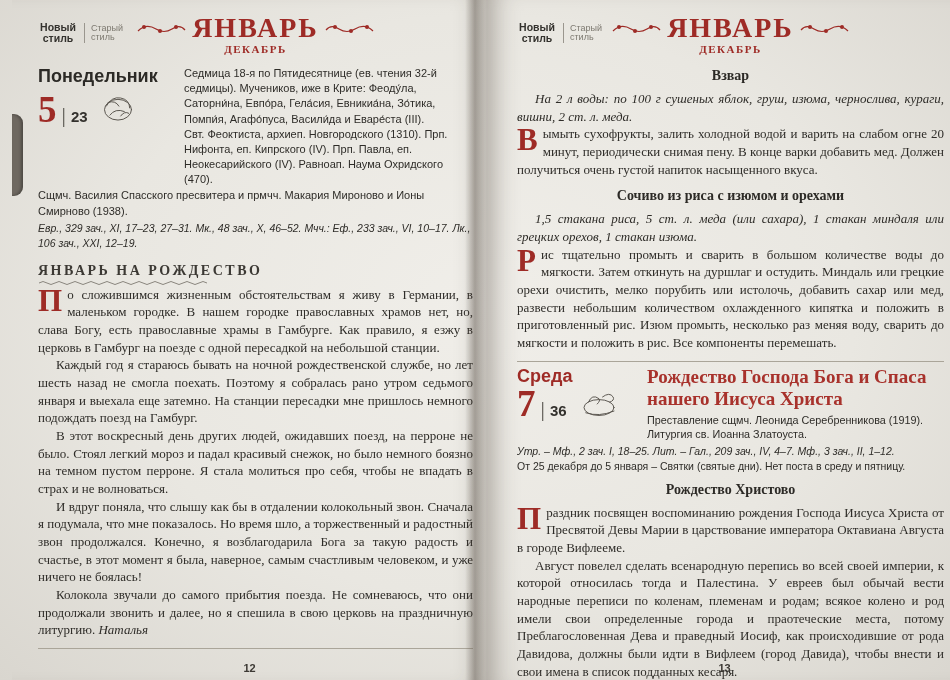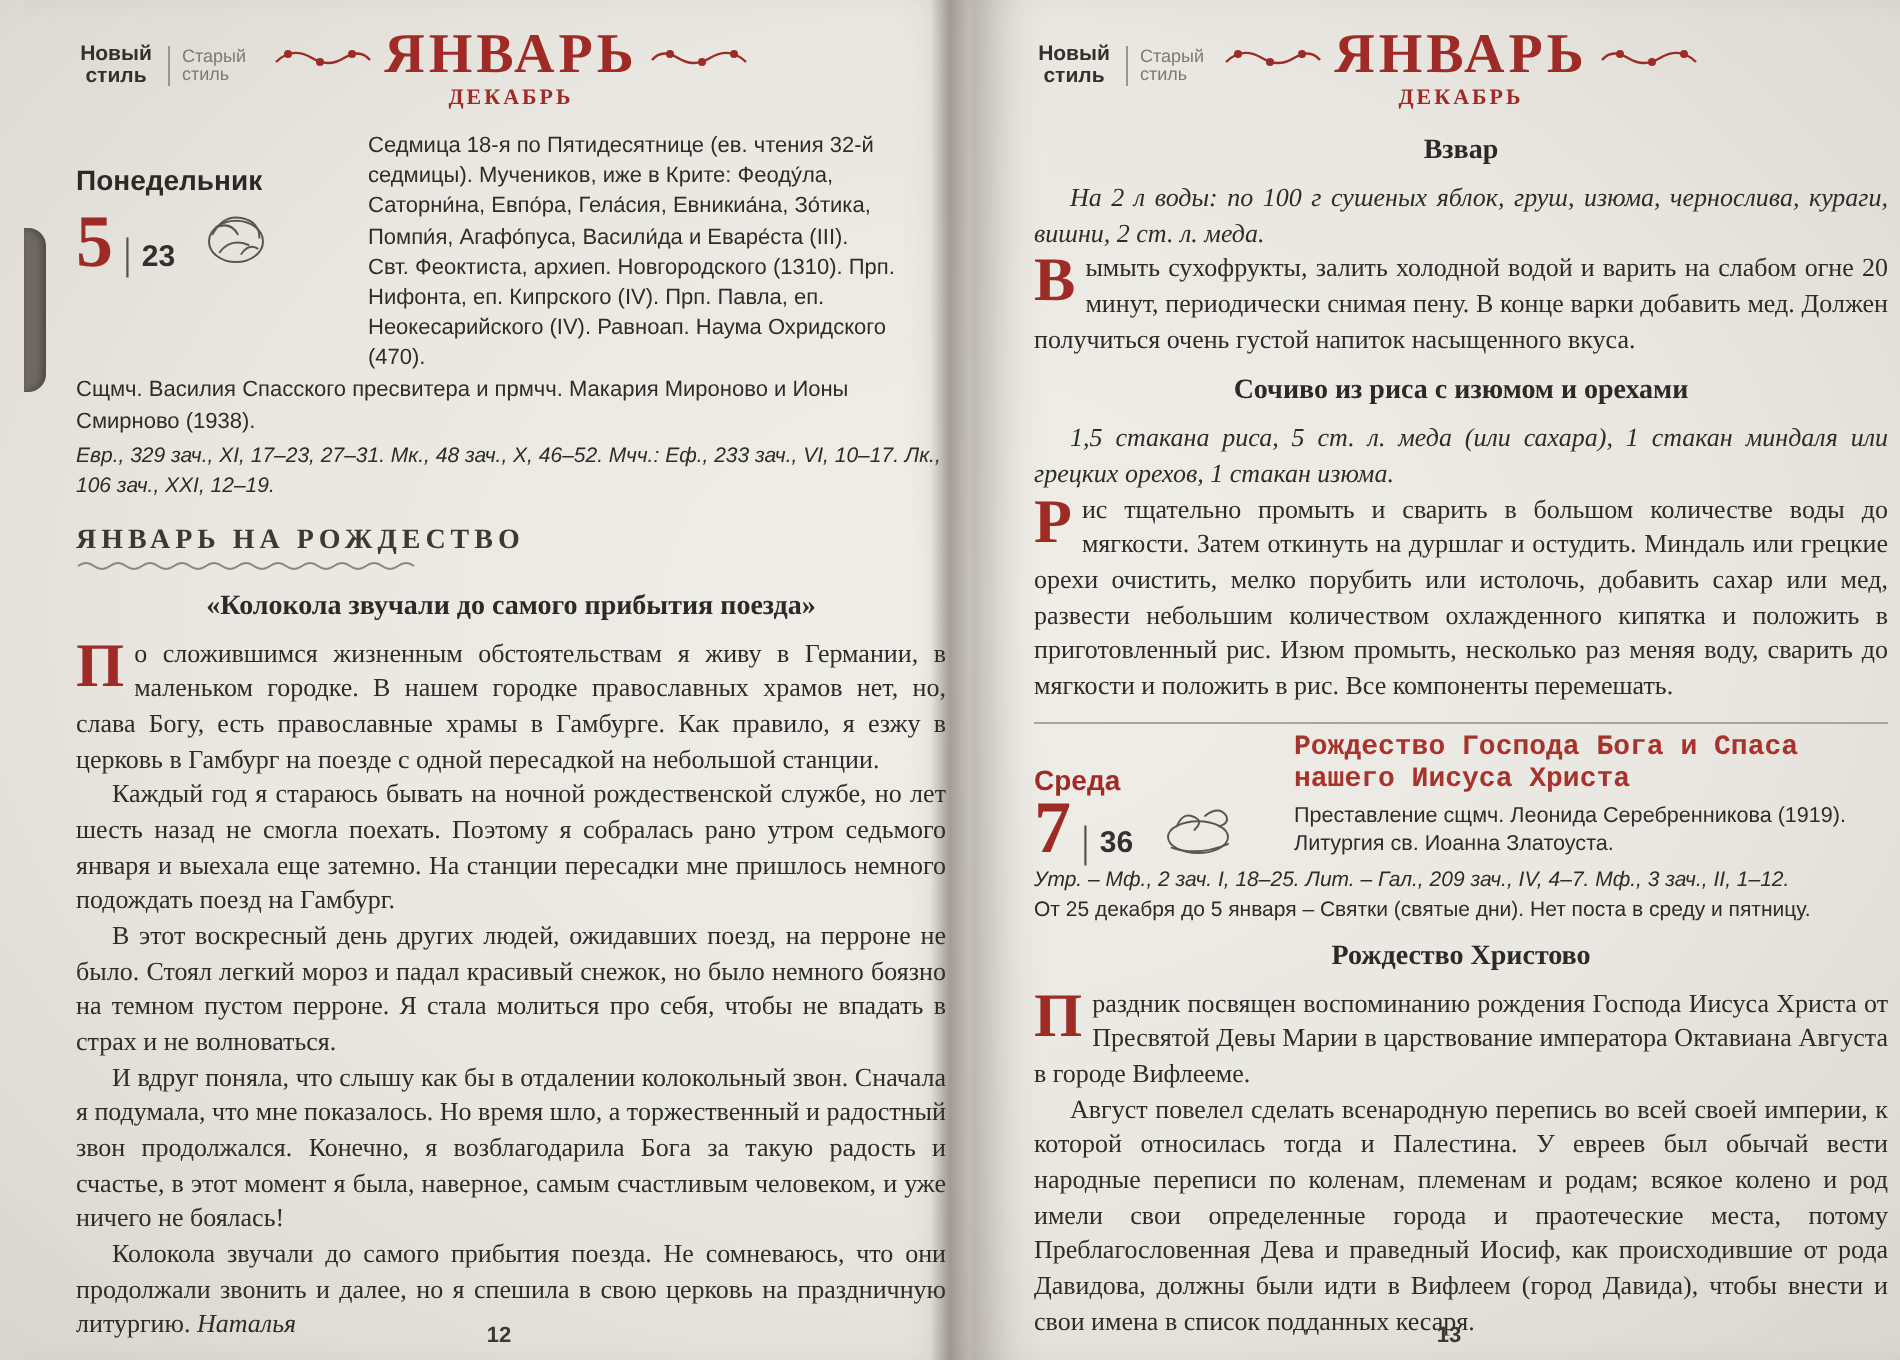--- a/index.html
+++ b/index.html
@@ -44,37 +44,37 @@
   .month-title{
     color:#9e2b26;font-weight:bold;font-size:28px;letter-spacing:2px;
     font-family:"Liberation Serif", serif;
   }
   .month-old{color:#9e2b26;font-weight:bold;font-size:11px;letter-spacing:1.5px;margin-top:-1px;}
   .flourish svg{display:block;}
   .flourish.mirror{transform:scaleX(-1);}
   
   .day-entry{display:flex;margin-top:8px;}
   .day-col{width:146px;flex:none;}
-  .weekday{font-family:"Liberation Sans", sans-serif;font-weight:bold;font-size:14px;color:#2c2a26;margin-top:16px;}
+  .weekday{font-family:"Liberation Sans", sans-serif;font-weight:bold;font-size:18px;color:#2c2a26;}
   .weekday.red{color:#9e2b26;}
   .day-date{display:flex;align-items:flex-end;gap:5px;margin-top:2px;}
   .num-new{color:#9e2b26;font-weight:bold;font-size:37px;line-height:.82;font-family:"Liberation Serif", serif;}
   .num-sep{color:#56534d;font-size:22px;line-height:.9;}
   .num-old{font-weight:bold;font-size:15px;color:#33312d;line-height:1.1;font-family:"Liberation Sans", sans-serif;}
   .day-icon{margin-left:4px;margin-bottom:-4px;}
   .day-desc{flex:1;font-family:"Liberation Sans", sans-serif;font-size:11px;line-height:1.38;color:#2e2c28;}
   .desc-full{font-family:"Liberation Sans", sans-serif;font-size:11px;line-height:1.38;margin-top:1px;}
   .readings{
     font-family:"Liberation Sans", sans-serif;font-style:italic;
     font-size:10.5px;line-height:1.42;margin-top:2px;color:#2e2c28;
   }
   .day-note{font-family:"Liberation Sans", sans-serif;font-size:10.5px;margin-top:1px;}
   .feast-title{
-    font-family:Liberation Mono, monospace;font-weight:bold;
-    color:#a8322c;font-size:14px;line-height:1.18;margin-bottom:2px;
+    font-family:Liberation Serif, serif;font-weight:bold;
+    color:#a8322c;font-size:19px;line-height:1.18;margin-bottom:2px;
   }
   .feast-sub{font-family:"Liberation Sans", sans-serif;font-size:10.8px;line-height:1.35;}
   
   .section-header{margin-top:10px;}
   .section-title{
     font-weight:bold;font-size:14px;letter-spacing:2.5px;color:#3c3934;
     font-family:"Liberation Serif", serif;
   }
   .squiggle{display:block;margin-top:1px;}
   
@@ -163,21 +163,20 @@
     <div class="desc-full">Сщмч. Василия Спасского пресвитера и прмчч. Макария Мироново и Ионы Смирново (1938).</div>
     <div class="readings">Евр., 329 зач., XI, 17–23, 27–31. Мк., 48 зач., X, 46–52. Мчч.: Еф., 233 зач., VI, 10–17. Лк., 106 зач., XXI, 12–19.</div>
 
     <div class="section-header">
       <span class="section-title">ЯНВАРЬ НА РОЖДЕСТВО</span>
       <svg class="squiggle" width="172" height="6" viewBox="0 0 172 6">
           <path d="M1 3 Q5 0 9 3 T17 3 T25 3 T33 3 T41 3 T49 3 T57 3 T65 3 T73 3 T81 3 T89 3 T97 3 T105 3 T113 3 T121 3 T129 3 T137 3 T145 3 T153 3 T161 3 T169 3" stroke="#8a867e" fill="none" stroke-width="1"></path>
         </svg>
     </div>
 
-    <div class="center-title">«Колокола звучали до самого прибытия поезда»</div>
 
     <p class="body nofirst"><span class="dropcap">П</span><span>о сложившимся жизненным обстоятельствам я живу в Германии, в маленьком городке. В нашем городке православных храмов нет, но, слава Богу, есть православные храмы в Гамбурге. Как правило, я езжу в церковь в Гамбург на поезде с одной пересадкой на небольшой станции.</span></p>
     <p class="body">Каждый год я стараюсь бывать на ночной рождественской службе, но лет шесть назад не смогла поехать. Поэтому я собралась рано утром седьмого января и выехала еще затемно. На станции пересадки мне пришлось немного подождать поезд на Гамбург.</p>
     <p class="body">В этот воскресный день других людей, ожидавших поезд, на перроне не было. Стоял легкий мороз и падал красивый снежок, но было немного боязно на темном пустом перроне. Я стала молиться про себя, чтобы не впадать в страх и не волноваться.</p>
     <p class="body">И вдруг поняла, что слышу как бы в отдалении колокольный звон. Сначала я подумала, что мне показалось. Но время шло, а торжественный и радостный звон продолжался. Конечно, я возблагодарила Бога за такую радость и счастье, в этот момент я была, наверное, самым счастливым человеком, и уже ничего не боялась!</p>
     <p class="body"><span>Колокола звучали до самого прибытия поезда. Не сомневаюсь, что они продолжали звонить и далее, но я спешила в свою церковь на праздничную литургию. </span><span class="sig">Наталья</span></p>
 
     <hr class="divider">
 
     <div class="page-num">12</div>

